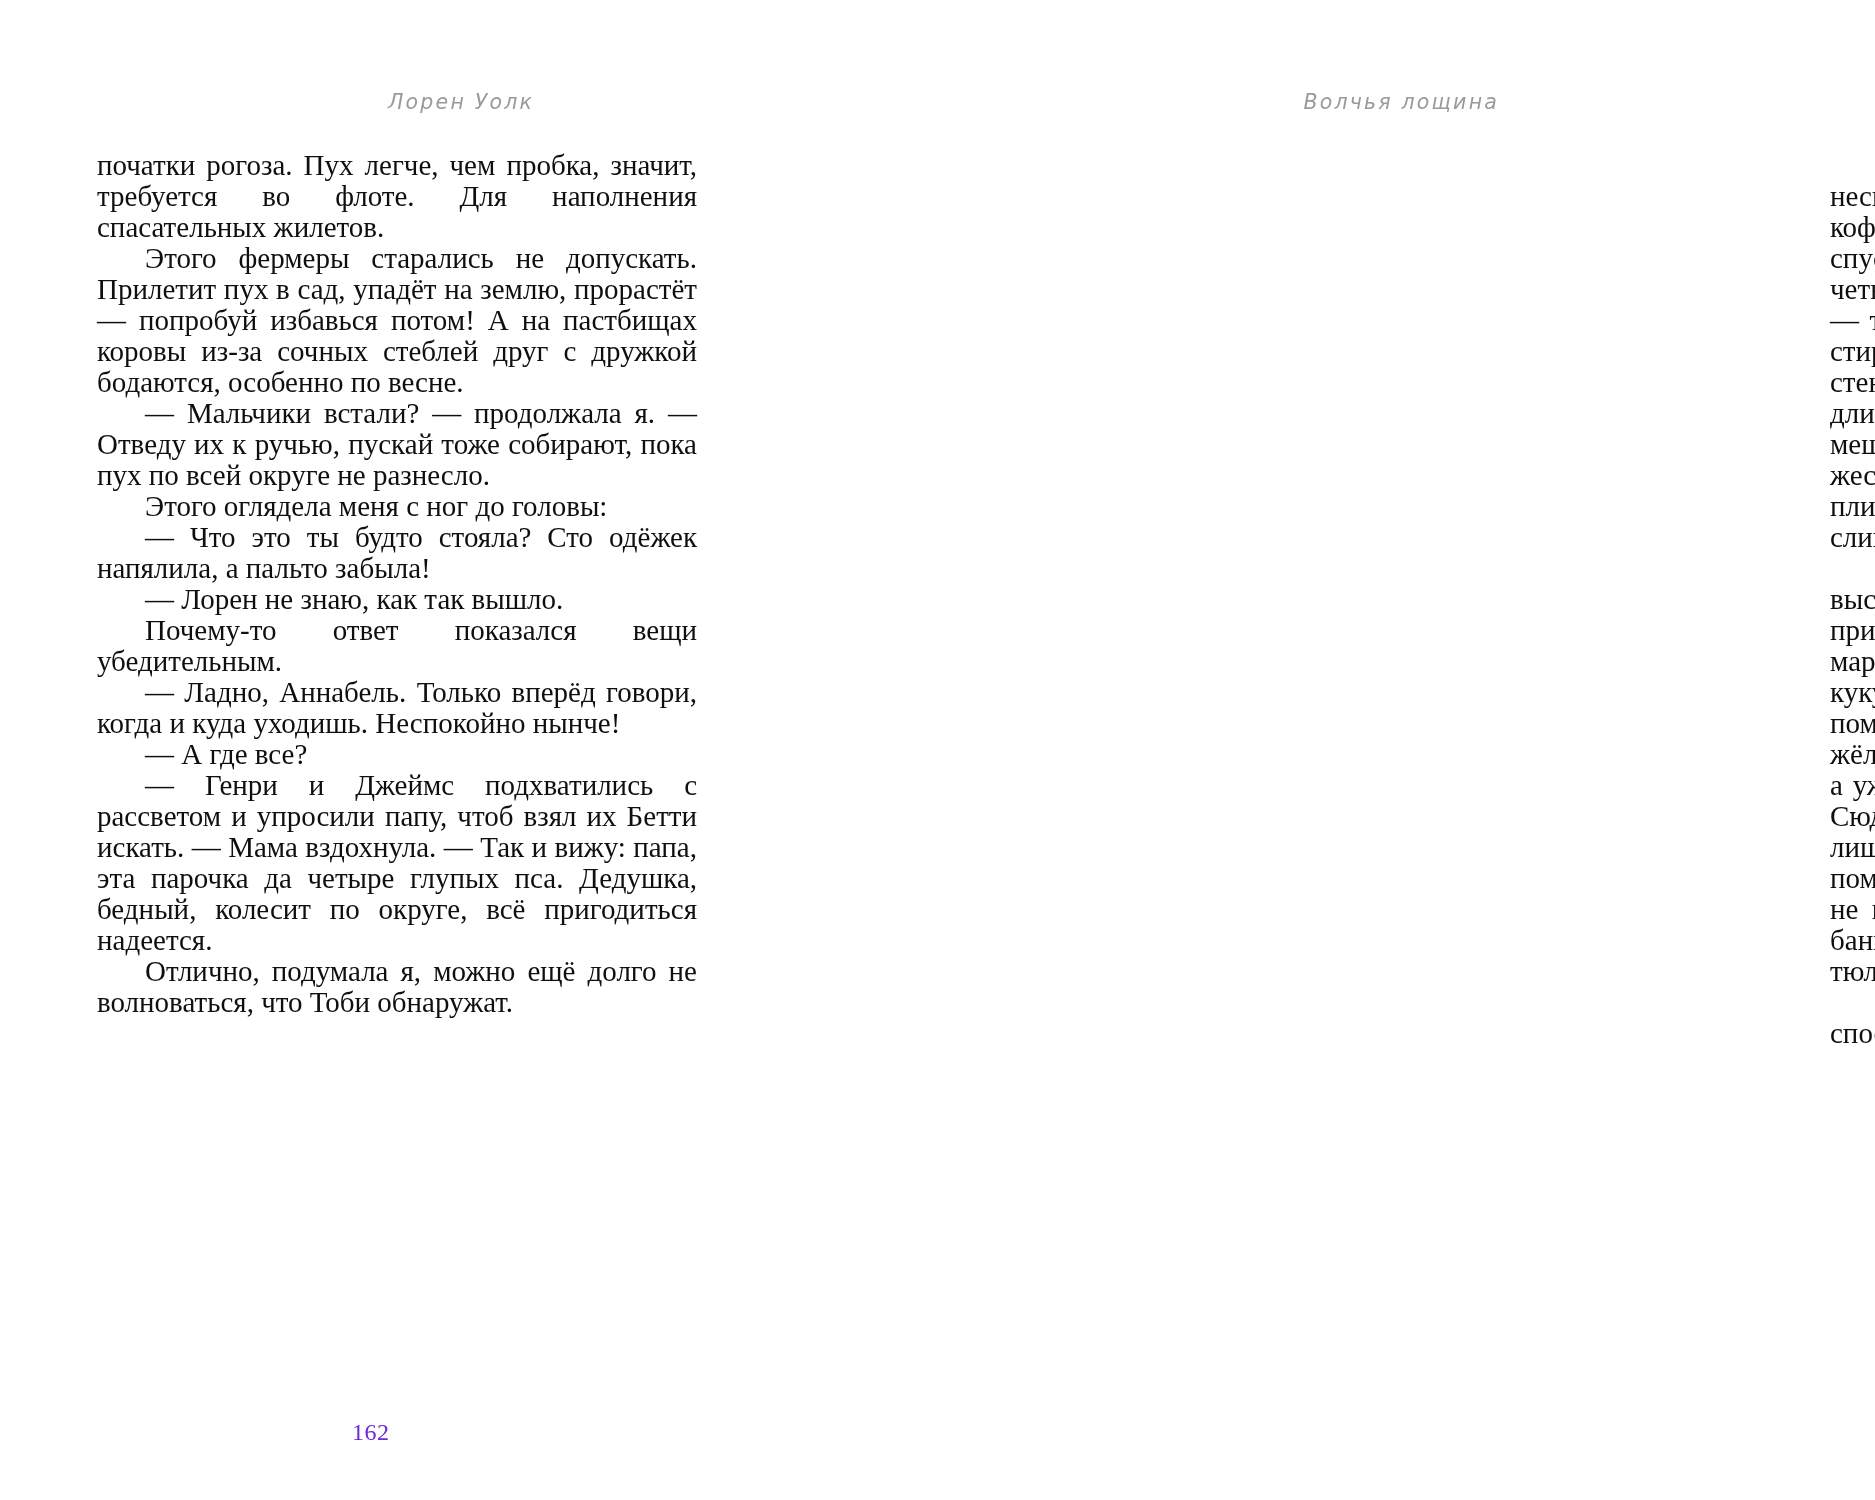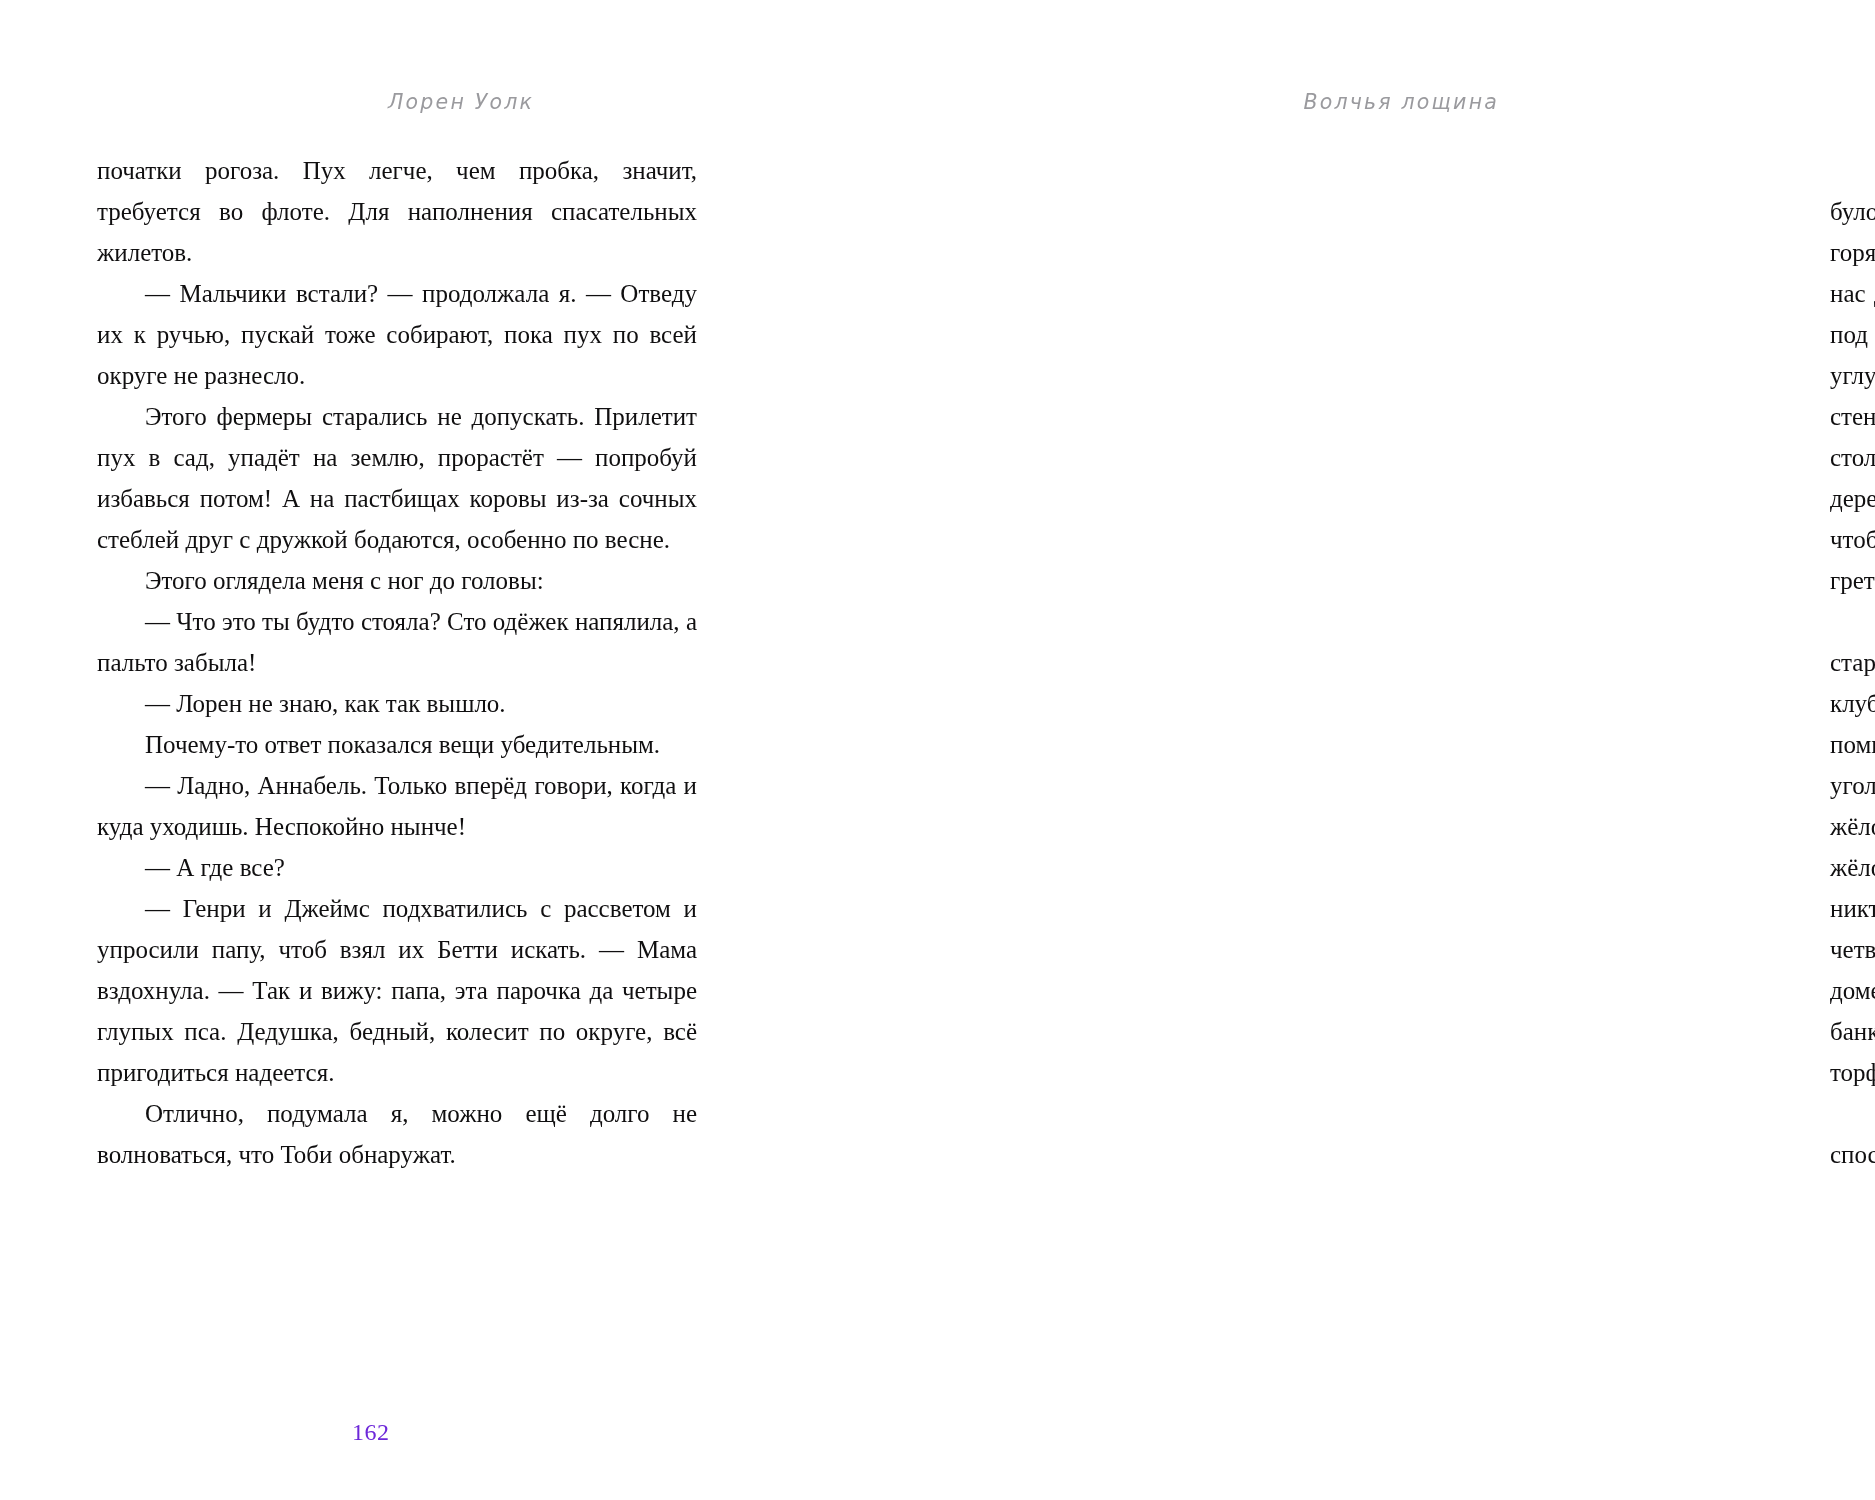--- a/index.html
+++ b/index.html
@@ -47,22 +47,22 @@
     white-space: nowrap;
   }
   .page.left .running-head  { left: 388px; }
   .page.right .running-head { right: 375px; }
 
   
   .textblock {
     position: absolute;
     top: 122px;
     width: 600px;
-    font-size: 25px;
-    line-height: 41px;
+    font-size: 29px;
+    line-height: 31px;
     text-align: justify;
     text-justify: inter-word;
     -webkit-hyphens: none;
     hyphens: none;
     color: #100f10;
   }
   .page.left .textblock  { left: 97px; }
   .page.right .textblock { left: 893px; }
 
   .textblock p {
@@ -90,22 +90,22 @@
 <body>
 
 <div class="spread">
 
   <div class="page left">
 
     <div class="running-head">Лорен Уолк</div>
 
     <div class="textblock">
       <p>початки рогоза. Пух легче, чем пробка, значит, требуется во флоте. Для наполнения спасательных жилетов.</p>
+      <p class="indent">Этого фермеры старались не допускать. Прилетит пух в сад, упадёт на землю, прорастёт — попробуй избавься потом! А на пастбищах коровы из-за сочных стеблей друг с дружкой бодаются, особенно по весне.</p>
       <p class="indent">— Мальчики встали? — продолжала я. — Отведу их к ручью, пускай тоже собирают, пока пух по всей округе не разнесло.</p>
-      <p class="indent">Этого фермеры старались не допускать. Прилетит пух в сад, упадёт на землю, прорастёт — попробуй избавься потом! А на пастбищах коровы из-за сочных стеблей друг с дружкой бодаются, особенно по весне.</p>
       <p class="indent">Этого оглядела меня с ног до головы:</p>
       <p class="indent">— Что это ты будто стояла? Сто одёжек напялила, а пальто забыла!</p>
       <p class="indent">— Лорен не знаю, как так вышло.</p>
       <p class="indent">Почему-то ответ показался вещи убедительным.</p>
       <p class="indent">— Ладно, Аннабель. Только вперёд говори, когда и куда уходишь. Неспокойно нынче!</p>
       <p class="indent">— А где все?</p>
       <p class="indent">— Генри и Джеймс подхватились с рассветом и упросили папу, чтоб взял их Бетти искать. — Мама вздохнула. — Так и вижу: папа, эта парочка да четыре глупых пса. Дедушка, бедный, колесит по округе, всё пригодиться надеется.</p>
       <p class="indent">Отлично, подумала я, можно ещё долго не волноваться, что Тоби обнаружат.</p>
     </div>
 

